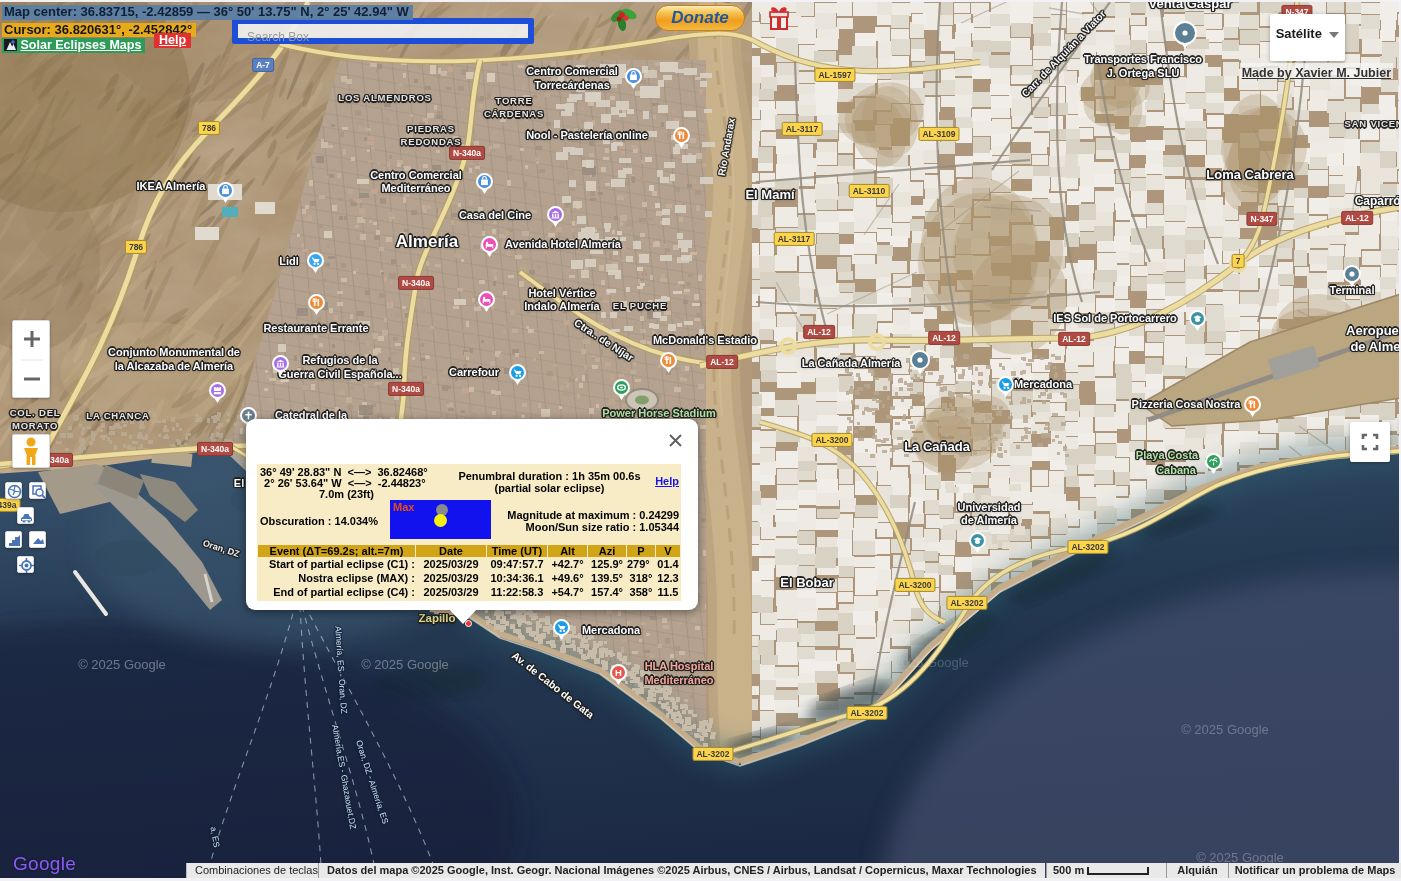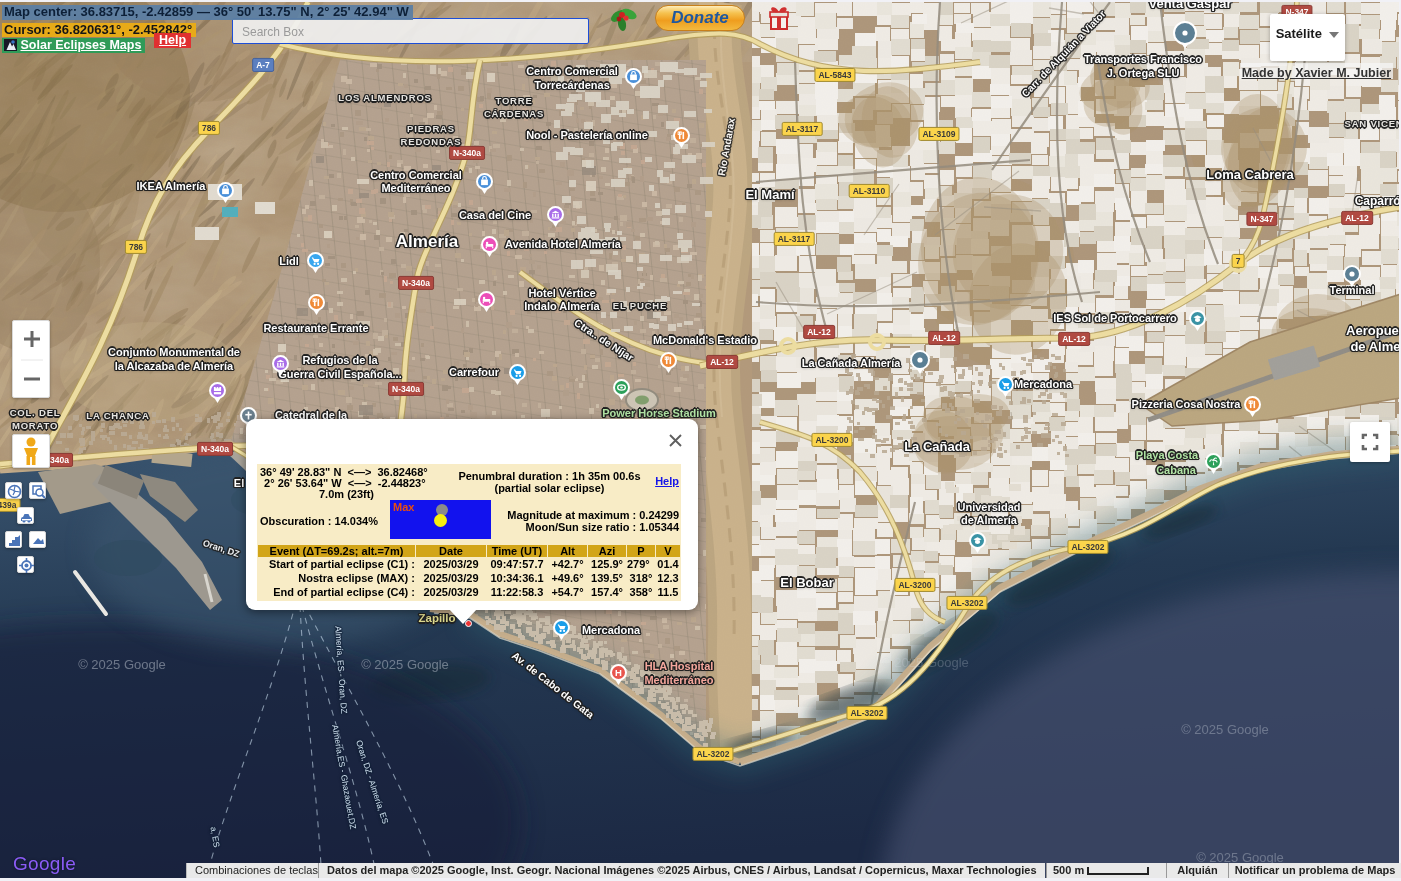--- a/index.html
+++ b/index.html
@@ -798,21 +798,21 @@
 <div class="ml" style="left:1143px;top:71px;font-size:11px;color:#fff;font-weight:bold;letter-spacing:0px;transform:translate(-50%,-50%) ;text-shadow:-1px -1px 0 rgba(33,33,33,0.95),1px -1px 0 rgba(33,33,33,0.95),-1px 1px 0 rgba(33,33,33,0.95),1px 1px 0 rgba(33,33,33,0.95),-1.4px 0 0 rgba(33,33,33,0.95),1.4px 0 0 rgba(33,33,33,0.95),0 -1.4px 0 rgba(33,33,33,0.95),0 1.4px 0 rgba(33,33,33,0.95),0 1px 3px rgba(0,0,0,.4);opacity:1">J. Ortega SLU</div>
 <div class="ml" style="left:1352px;top:288px;font-size:11px;color:#fff;font-weight:bold;letter-spacing:0px;transform:translate(-50%,-50%) ;text-shadow:-1px -1px 0 rgba(33,33,33,0.95),1px -1px 0 rgba(33,33,33,0.95),-1px 1px 0 rgba(33,33,33,0.95),1px 1px 0 rgba(33,33,33,0.95),-1.4px 0 0 rgba(33,33,33,0.95),1.4px 0 0 rgba(33,33,33,0.95),0 -1.4px 0 rgba(33,33,33,0.95),0 1.4px 0 rgba(33,33,33,0.95),0 1px 3px rgba(0,0,0,.4);opacity:1">Terminal</div>
 <div class="ml" style="left:122px;top:662px;font-size:13px;color:#cfd6df;font-weight:normal;transform:translate(-50%,-50%);opacity:0.45">© 2025 Google</div>
 <div class="ml" style="left:405px;top:662px;font-size:13px;color:#cfd6df;font-weight:normal;transform:translate(-50%,-50%);opacity:0.45">© 2025 Google</div>
 <div class="ml" style="left:925px;top:660px;font-size:13px;color:#cfd6df;font-weight:normal;transform:translate(-50%,-50%);opacity:0.25">© 2025 Google</div>
 <div class="ml" style="left:1225px;top:727px;font-size:13px;color:#cfd6df;font-weight:normal;transform:translate(-50%,-50%);opacity:0.35">© 2025 Google</div>
 <div class="ml" style="left:1240px;top:855px;font-size:13px;color:#cfd6df;font-weight:normal;transform:translate(-50%,-50%);opacity:0.35">© 2025 Google</div>
 <div class="bdg" style="left:263px;top:63px;background:#5b7fc0;color:#fff;border:1px solid #44619c;">A-7</div>
 <div class="bdg" style="left:209px;top:126px;background:#fbd44c;color:#3a3a3a;border:1px solid #a08a30;">786</div>
 <div class="bdg" style="left:136px;top:245px;background:#fbd44c;color:#3a3a3a;border:1px solid #a08a30;">786</div>
-<div class="bdg" style="left:835px;top:73px;background:#fbd44c;color:#3a3a3a;border:1px solid #a08a30;">AL-5843</div>
+<div class="bdg" style="left:835px;top:73px;background:#fbd44c;color:#3a3a3a;border:1px solid #a08a30;">AL-1597</div>
 <div class="bdg" style="left:802px;top:127px;background:#fbd44c;color:#3a3a3a;border:1px solid #a08a30;">AL-3117</div>
 <div class="bdg" style="left:794px;top:237px;background:#fbd44c;color:#3a3a3a;border:1px solid #a08a30;">AL-3117</div>
 <div class="bdg" style="left:939px;top:132px;background:#fbd44c;color:#3a3a3a;border:1px solid #a08a30;">AL-3109</div>
 <div class="bdg" style="left:869px;top:189px;background:#fbd44c;color:#3a3a3a;border:1px solid #a08a30;">AL-3110</div>
 <div class="bdg" style="left:1238px;top:259px;background:#fbd44c;color:#3a3a3a;border:1px solid #a08a30;">7</div>
 <div class="bdg" style="left:832px;top:438px;background:#fbd44c;color:#3a3a3a;border:1px solid #a08a30;">AL-3200</div>
 <div class="bdg" style="left:915px;top:583px;background:#fbd44c;color:#3a3a3a;border:1px solid #a08a30;">AL-3200</div>
 <div class="bdg" style="left:1088px;top:545px;background:#fbd44c;color:#3a3a3a;border:1px solid #a08a30;">AL-3202</div>
 <div class="bdg" style="left:967px;top:601px;background:#fbd44c;color:#3a3a3a;border:1px solid #a08a30;">AL-3202</div>
 <div class="bdg" style="left:867px;top:711px;background:#fbd44c;color:#3a3a3a;border:1px solid #a08a30;">AL-3202</div>
@@ -1004,21 +1004,21 @@
    <svg width="13" height="12" viewBox="0 0 13 12" style="vertical-align:-2px">
         <rect width="13" height="12" fill="#181826"></rect>
         <path d="M2.5,11 L6,3 L8,7.5 L9.5,5 L12,11 Z" fill="#e8eef5"></path>
         <circle cx="9" cy="3" r="1.8" fill="#3a75c4"></circle>
       </svg>
    <span style="text-decoration:underline">Solar Eclipses Maps</span></div>
 </div>
 
 <div style="position:absolute;left:154px;top:33px;background:#e03030;color:#fff;font-size:12.5px;height:15px;line-height:14px;padding:0 5px;z-index:60;font-weight:bold;"><span style="text-decoration:underline">Help</span></div>
 
-<div style="position:absolute;left:232px;top:18px;width:357px;height:26px;background:rgba(240,240,240,0.92);border:1px solid #1d4ed8;border-radius:2px;z-index:55;">
+<div style="position:absolute;left:232px;top:18px;width:302px;height:26px;background:rgba(240,240,240,0.92);border:6px solid #1d4ed8;border-radius:2px;z-index:55;">
  <span style="color:#9a9a9a;font-size:12px;position:absolute;left:9px;top:6px;">Search Box</span>
 </div>
 
 <svg style="position:absolute;left:608px;top:2px;z-index:56" width="32" height="34" viewBox="0 0 32 34">
  <ellipse cx="10" cy="14" rx="8" ry="4.5" fill="#2f8f2f" transform="rotate(-35 10 14)"></ellipse>
  <ellipse cx="21" cy="12" rx="8" ry="4.5" fill="#3aa33a" transform="rotate(25 21 12)"></ellipse>
  <ellipse cx="14" cy="22" rx="7" ry="4" fill="#2a7f2a" transform="rotate(80 14 22)"></ellipse>
  <circle cx="14" cy="13" r="3" fill="#cc2222"></circle>
     <circle cx="18" cy="16" r="2.6" fill="#e03030"></circle>
     <circle cx="11" cy="17" r="2.4" fill="#aa1818"></circle>

